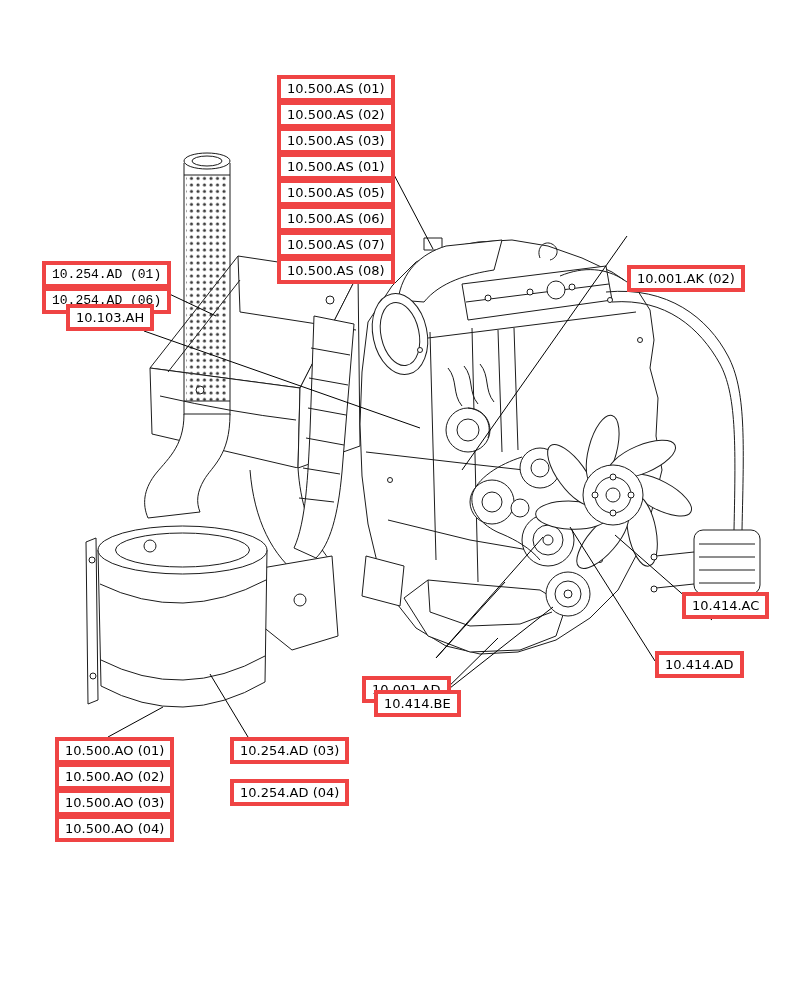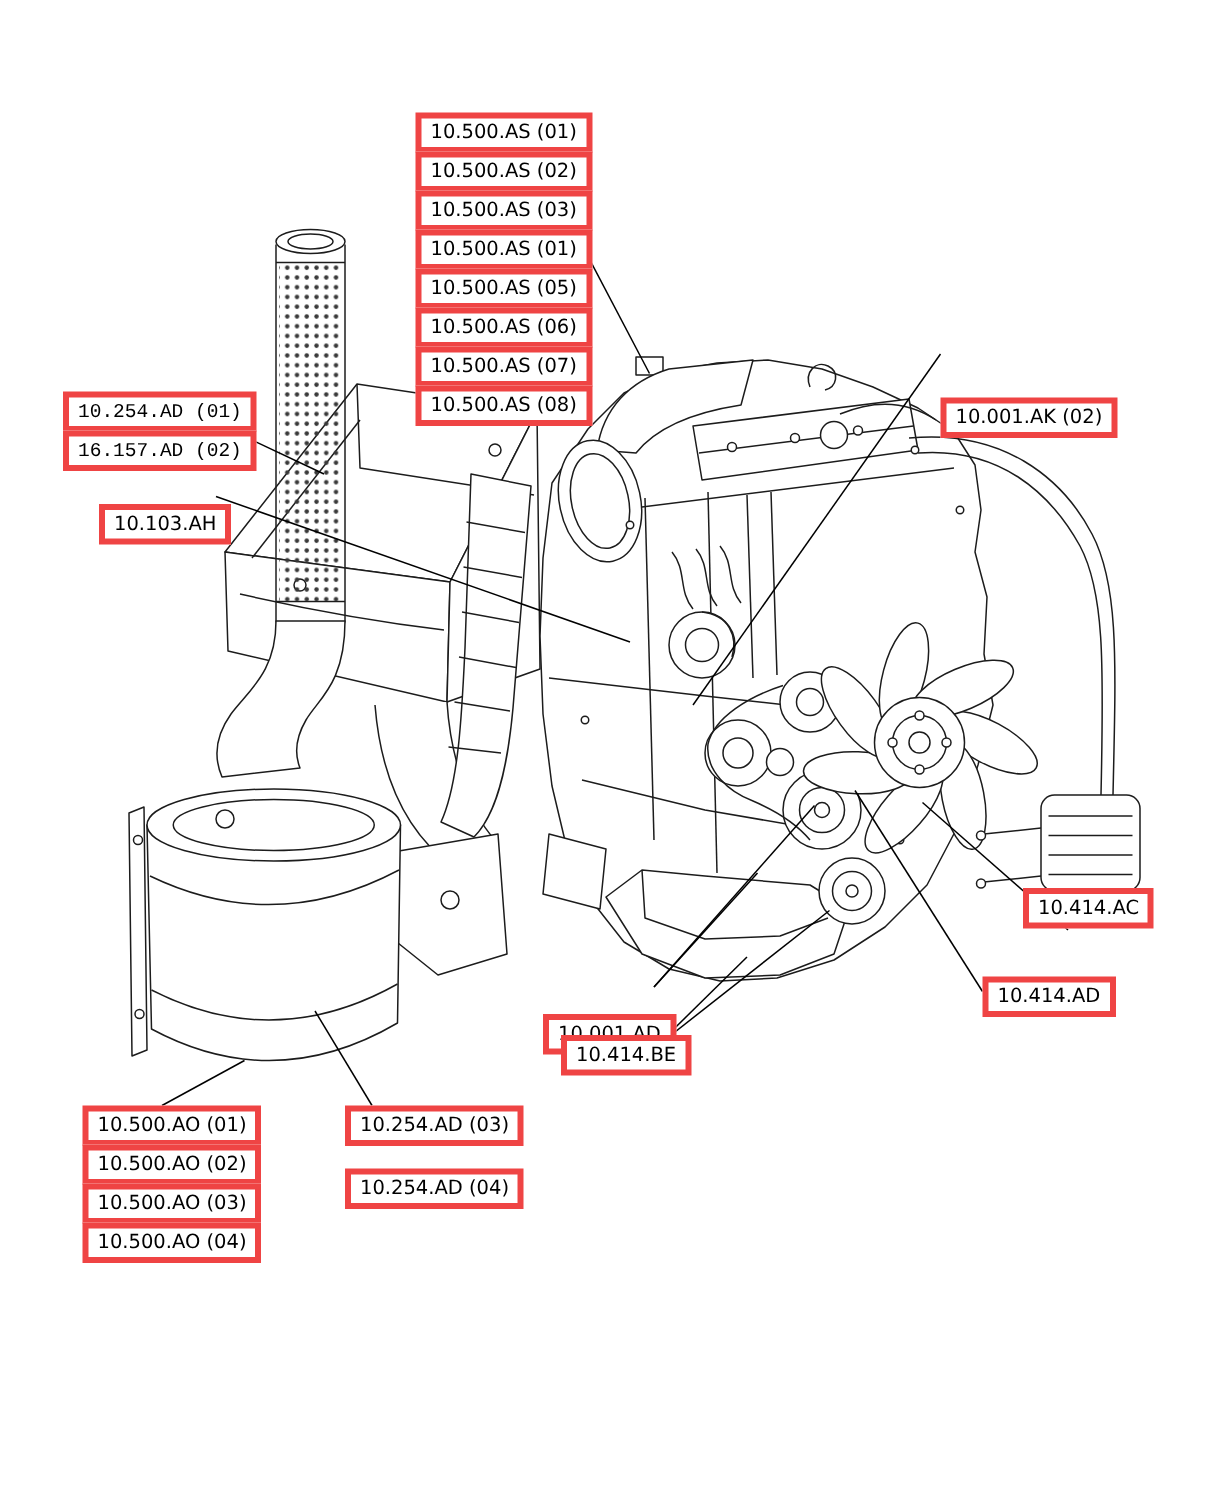--- a/index.html
+++ b/index.html
@@ -199,24 +199,24 @@
     <div class="callout">10.500.AS (03)</div>
     <div class="callout">10.500.AS (01)</div>
     <div class="callout">10.500.AS (05)</div>
     <div class="callout">10.500.AS (06)</div>
     <div class="callout">10.500.AS (07)</div>
     <div class="callout">10.500.AS (08)</div>
   </div>
 
   <div class="callout-col" style="left:42px;top:261px;font-family:Liberation Mono, monospace;">
     <div class="callout">10.254.AD (01)</div>
-    <div class="callout">16.157.AD (02)</div>
-  </div>
-
-  <div class="callout-col" style="left:66px;top:336px;justify-content:flex-end;">
+    <div class="callout">10.254.AD (06)</div>
+  </div>
+
+  <div class="callout-col" style="left:66px;top:304px;justify-content:flex-end;">
     <div class="callout">10.103.AH</div>
   </div>
 
   <div class="callout-col" style="left:627px;top:225px;margin-top:40px;">
     <div class="callout">10.001.AK (02)</div>
   </div>
 
   <div class="callout-col" style="left:682px;top:592px;">
     <div class="callout">10.414.AC</div>
   </div>

